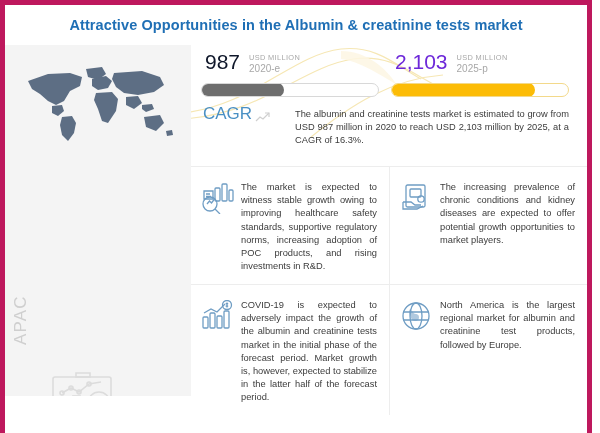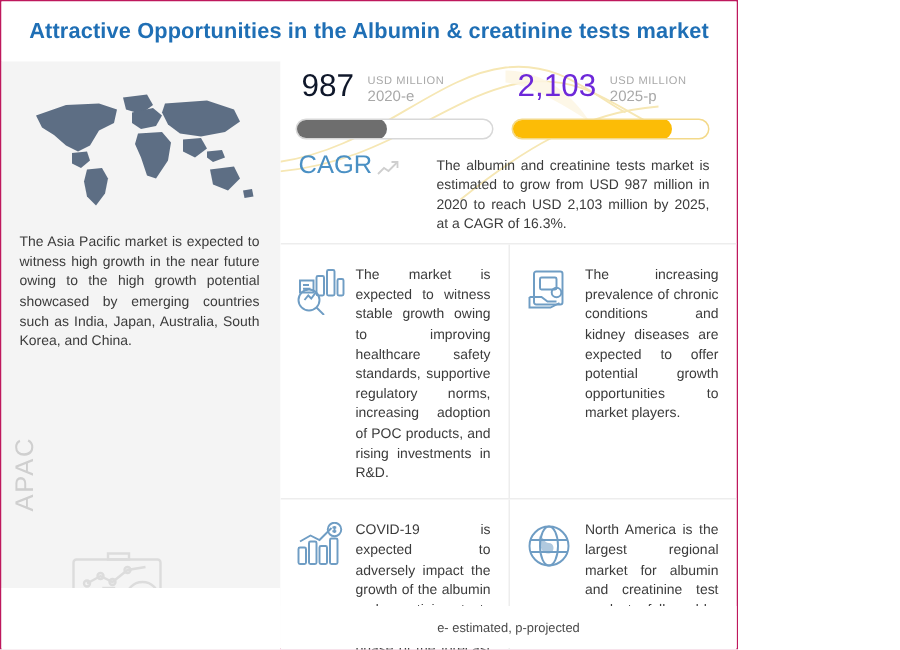--- a/index.html
+++ b/index.html
@@ -8,26 +8,26 @@
     background: #ffffff;
   }
   body {
     width: 600px;
     height: 433px;
     font-family: "Liberation Sans", sans-serif;
     overflow: hidden;
     position: relative;
   }
   .page {
-    width: 492px;
+    width: 592px;
     height: 433px;
     position: relative;
     background: #ffffff;
     box-sizing: border-box;
-    border: 1px solid #be185d;
+    border: 5px solid #be185d;
   }
 
   
   .title-bar {
     height: 40px;
     display: flex;
     align-items: center;
     justify-content: center;
     background: #ffffff;
   }
@@ -294,21 +294,20 @@
             <path d="M108 36 L120 35 L124 42 L116 48 L108 44 Z"></path>
 
             <path d="M124 44 L134 43 L136 48 L128 51 L124 48 Z"></path>
 
             <path d="M126 56 L142 54 L146 62 L138 70 L128 66 Z"></path>
             <path d="M148 70 L154 69 L155 74 L149 75 Z"></path>
           </g>
         </svg>
       </div>
 
-      <div class="left-text">The Asia Pacific market is expected to witness high growth in the near future owing to the high growth potential showcased by emerging countries such as India, Japan, Australia, South Korea, and China.</div>
 
       <div class="apac-label">APAC</div>
 
       <div class="left-watermark">
         <svg width="74" height="68" viewBox="0 0 74 68">
           <g fill="none" stroke="#dcdcdc" stroke-width="1.6">
             <rect x="4" y="10" width="58" height="40" rx="2"></rect>
             <path d="M27 6 h14 v4 h-14 z"></path>
             <path d="M33 50 v8 M33 58 l-11 8 M33 58 l11 8"></path>
             <rect x="13" y="34" width="7" height="12"></rect>
@@ -457,16 +456,13 @@
                 </g>
               </svg>
             </div>
             <div class="card-text">North America is the largest regional market for albumin and creatinine test products, followed by Europe.</div>
           </div>
         </div>
       </div>
     </div>
   </div>
 
-  <div class="footer">
-    <div class="footer-text">e- estimated, p-projected</div>
-  </div>
 </div>
 
 </body></html>

